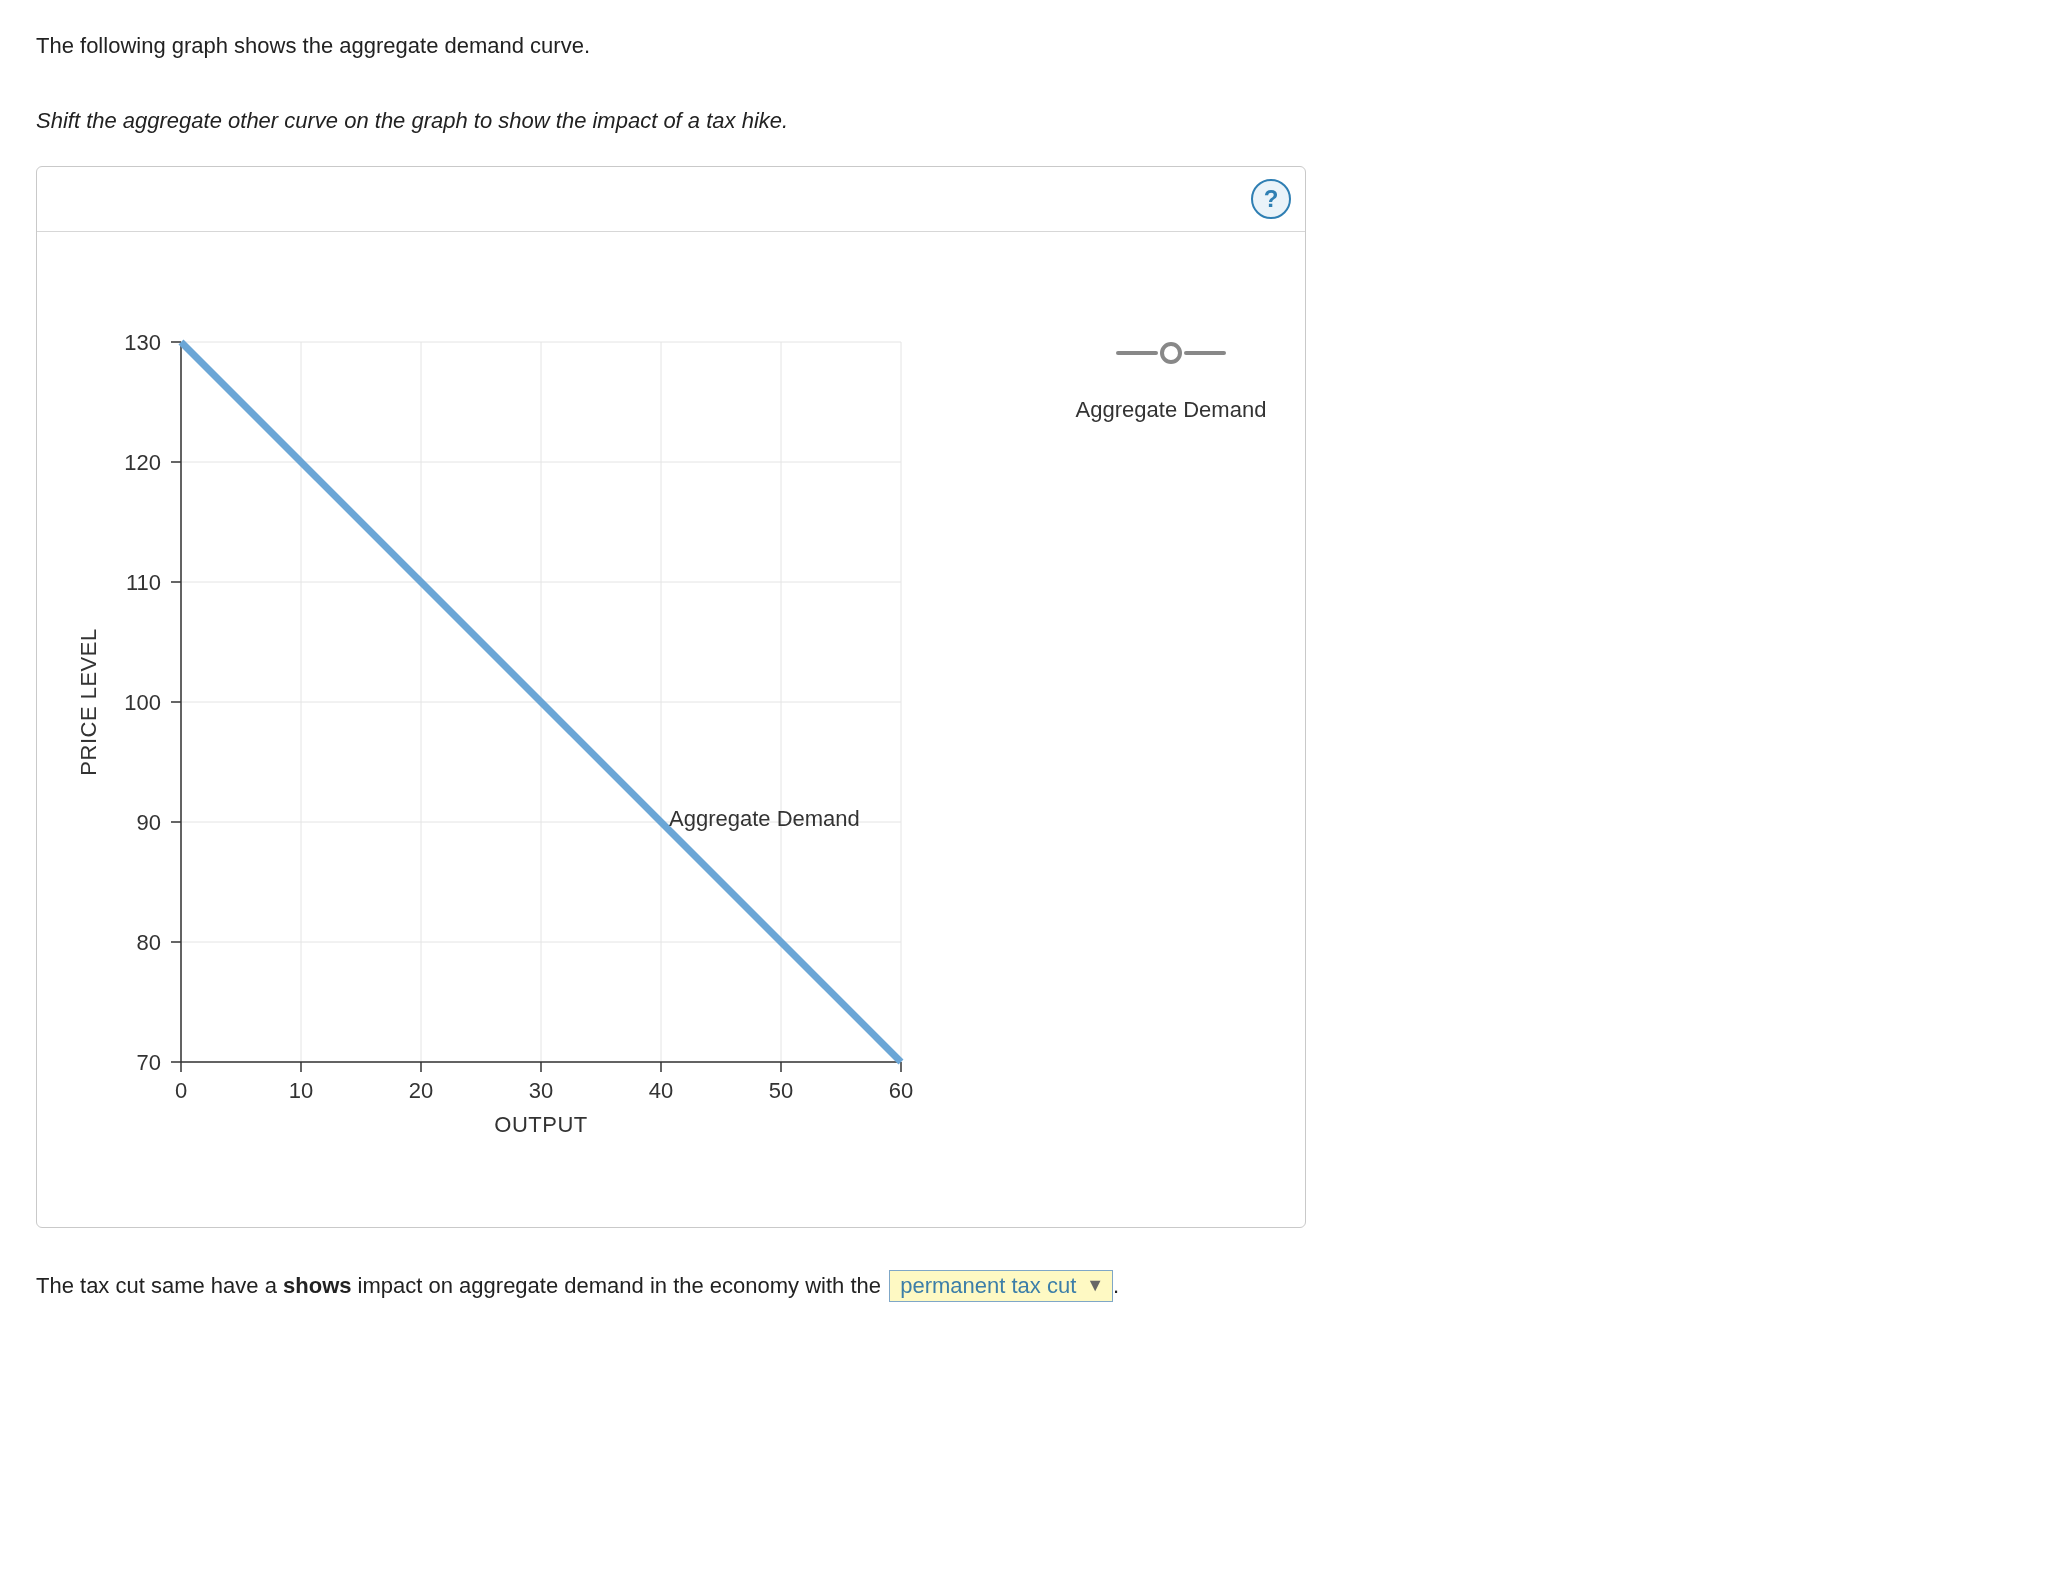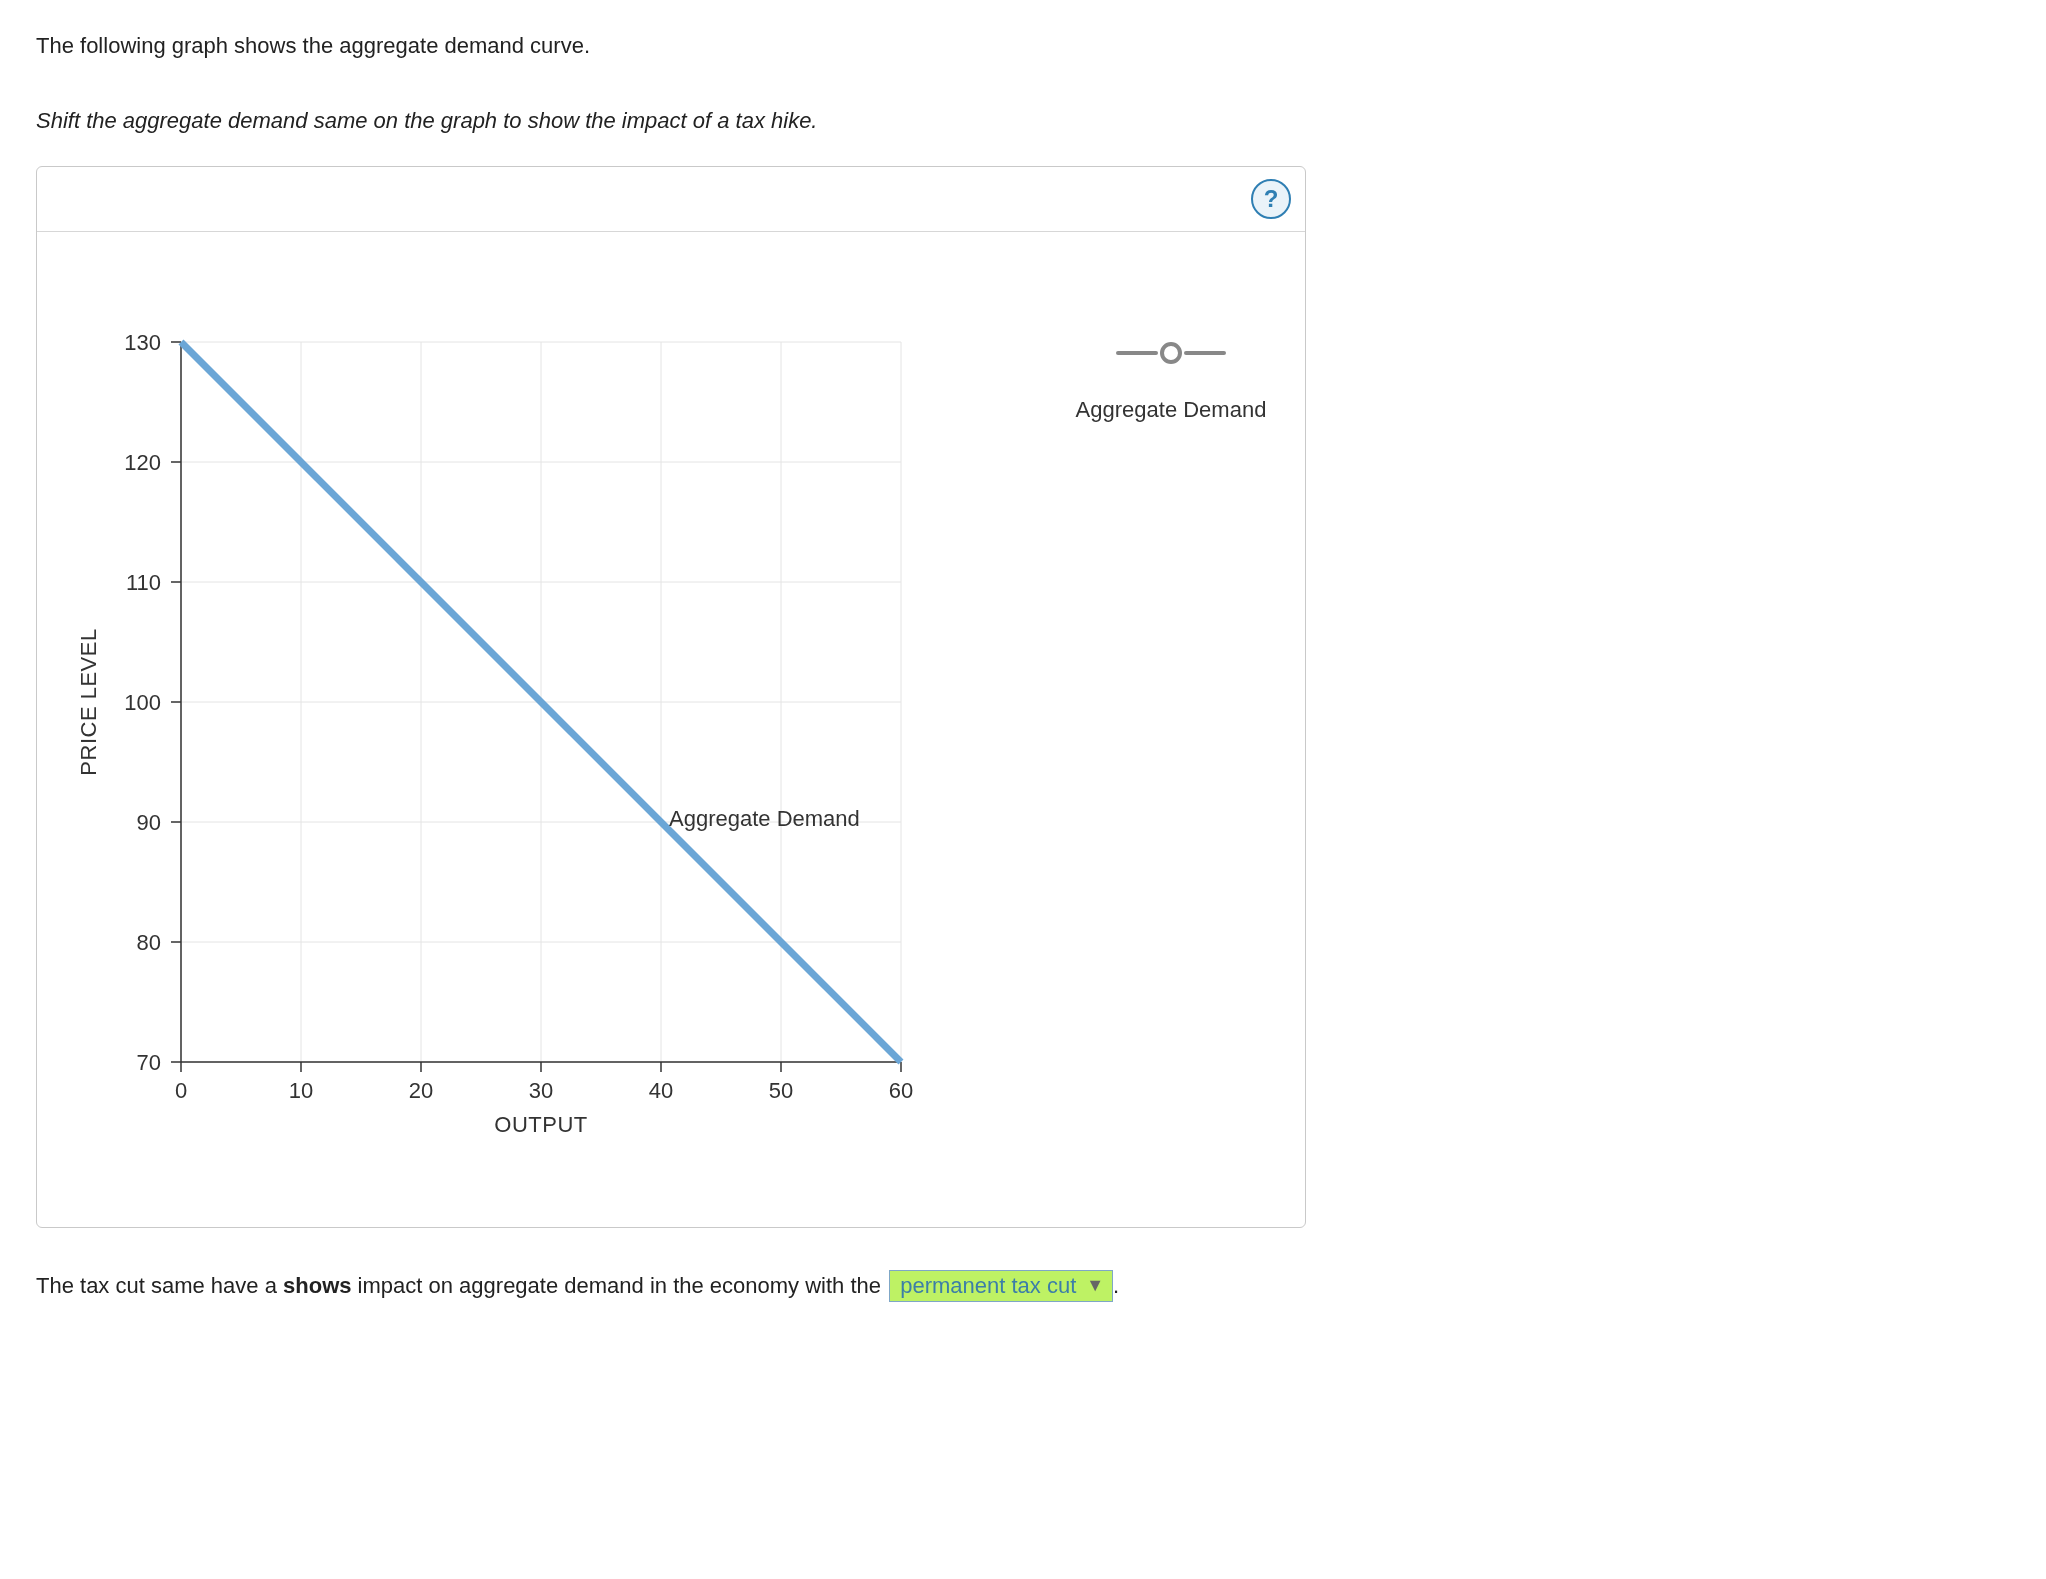--- a/index.html
+++ b/index.html
@@ -106,21 +106,21 @@
     margin-top: 40px;
     color: #222;
   }
   .follow-text p {
     margin: 0 0 30px 0;
   }
   .select-inline {
     display: inline-flex;
     align-items: center;
     border: 1px solid #7fa7c7;
-    background: #bef264;
+    background: #fef9c3;
     color: #3c7ea8;
     padding: 2px 8px 2px 10px;
     cursor: pointer;
     margin-left: 2px;
     vertical-align: baseline;
     line-height: 1.2;
   }
   .select-inline .caret {
     margin-left: 10px;
     color: #666;
@@ -138,21 +138,21 @@
   svg .tick { stroke:#333; stroke-width:1.5;}
   svg .ad-line { stroke: #6ba6d6; stroke-width: 7; fill: none; stroke-linecap: butt;}
 </style>
 </head>
 <body>
 
 <div class="page">
 
   <div class="intro">The following graph shows the aggregate demand curve.</div>
 
-  <div class="instruction">Shift the aggregate demand same on the graph to show the impact of a tax hike.</div>
+  <div class="instruction">Shift the aggregate other curve on the graph to show the impact of a tax hike.</div>
 
   <div class="graph-card">
     <div class="graph-header">
       <div class="help-btn">
         <span>?</span>
       </div>
     </div>
 
     <div class="graph-body">
       <div class="chart-area">

